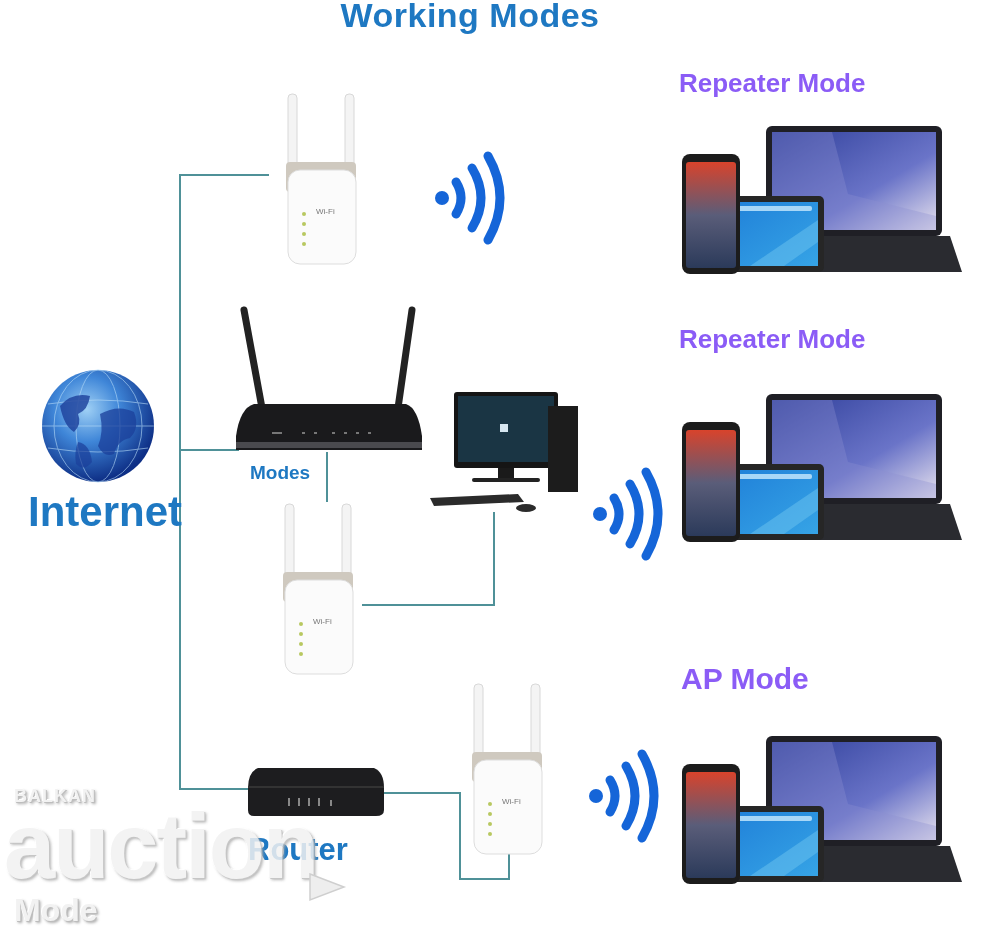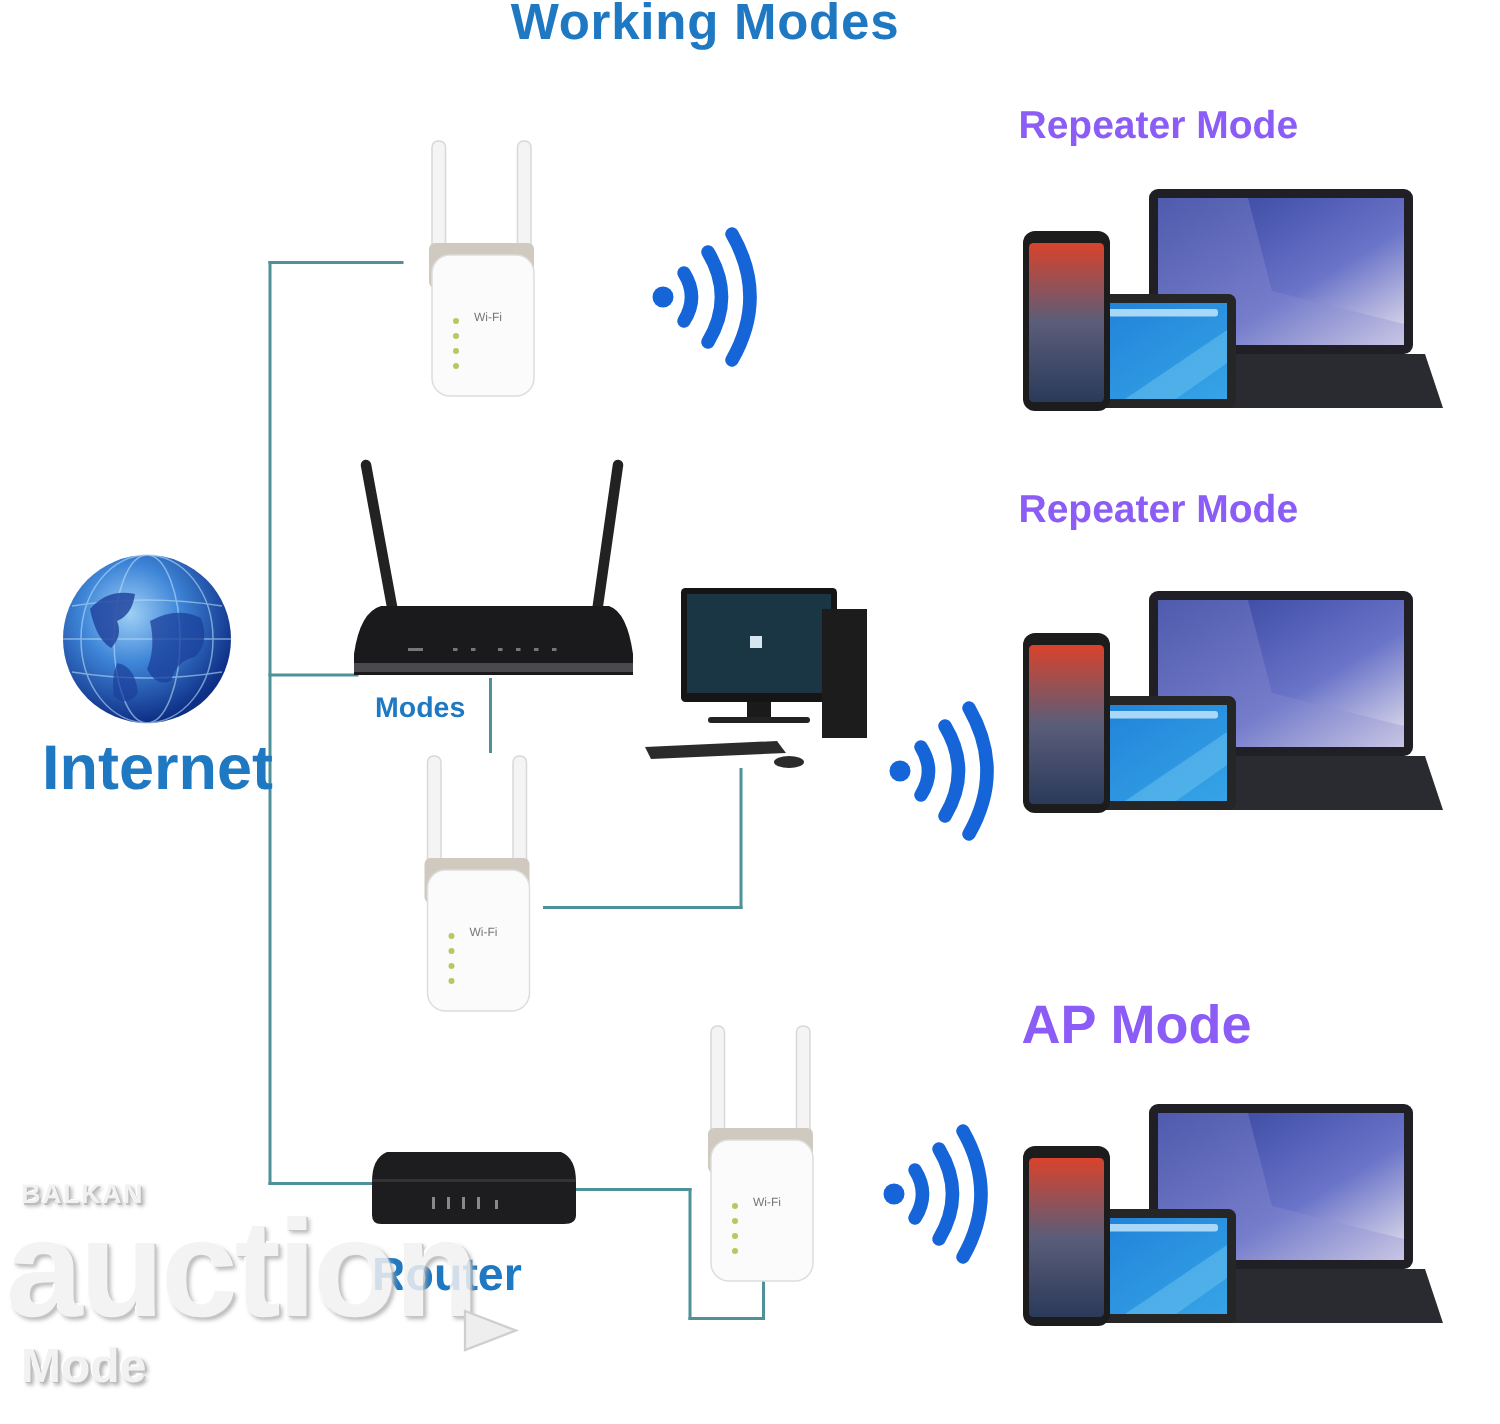--- a/index.html
+++ b/index.html
@@ -2,21 +2,21 @@
 <html><head>
 <meta charset="utf-8">
 <style>
   html, body { margin: 0; padding: 0; background: #ffffff; }
   body { width: 1000px; height: 949px; position: relative; overflow: hidden;
          font-family: "Liberation Sans", "DejaVu Sans", sans-serif; }
   .abs { position: absolute; }
   .title { left: 0; width: 1000px; top: -4px; text-align: center; margin-left: -30px;
            font-size: 34px; font-weight: bold; color: #1e78c2; letter-spacing: 0.5px; }
   .mode-label { font-size: 26px; font-weight: bold; color: #8b5cf6; }
-  .mode-label.big { font-size: 36px; }
+  .mode-label.big { font-size: 30px; }
   .node-label { font-weight: bold; color: #1e78c2; }
   .line { position: absolute; background: #4f9198; }
   .watermark { color: #f2f2f2; font-weight: bold;
                text-shadow: 1px 1px 0 #bdbdbd, -1px -1px 0 #ffffff, 2px 2px 3px #a8a8a8; }
   svg { display: block; }
 </style>
 </head>
 <body>
 
 <div class="abs title">Working Modes</div>

